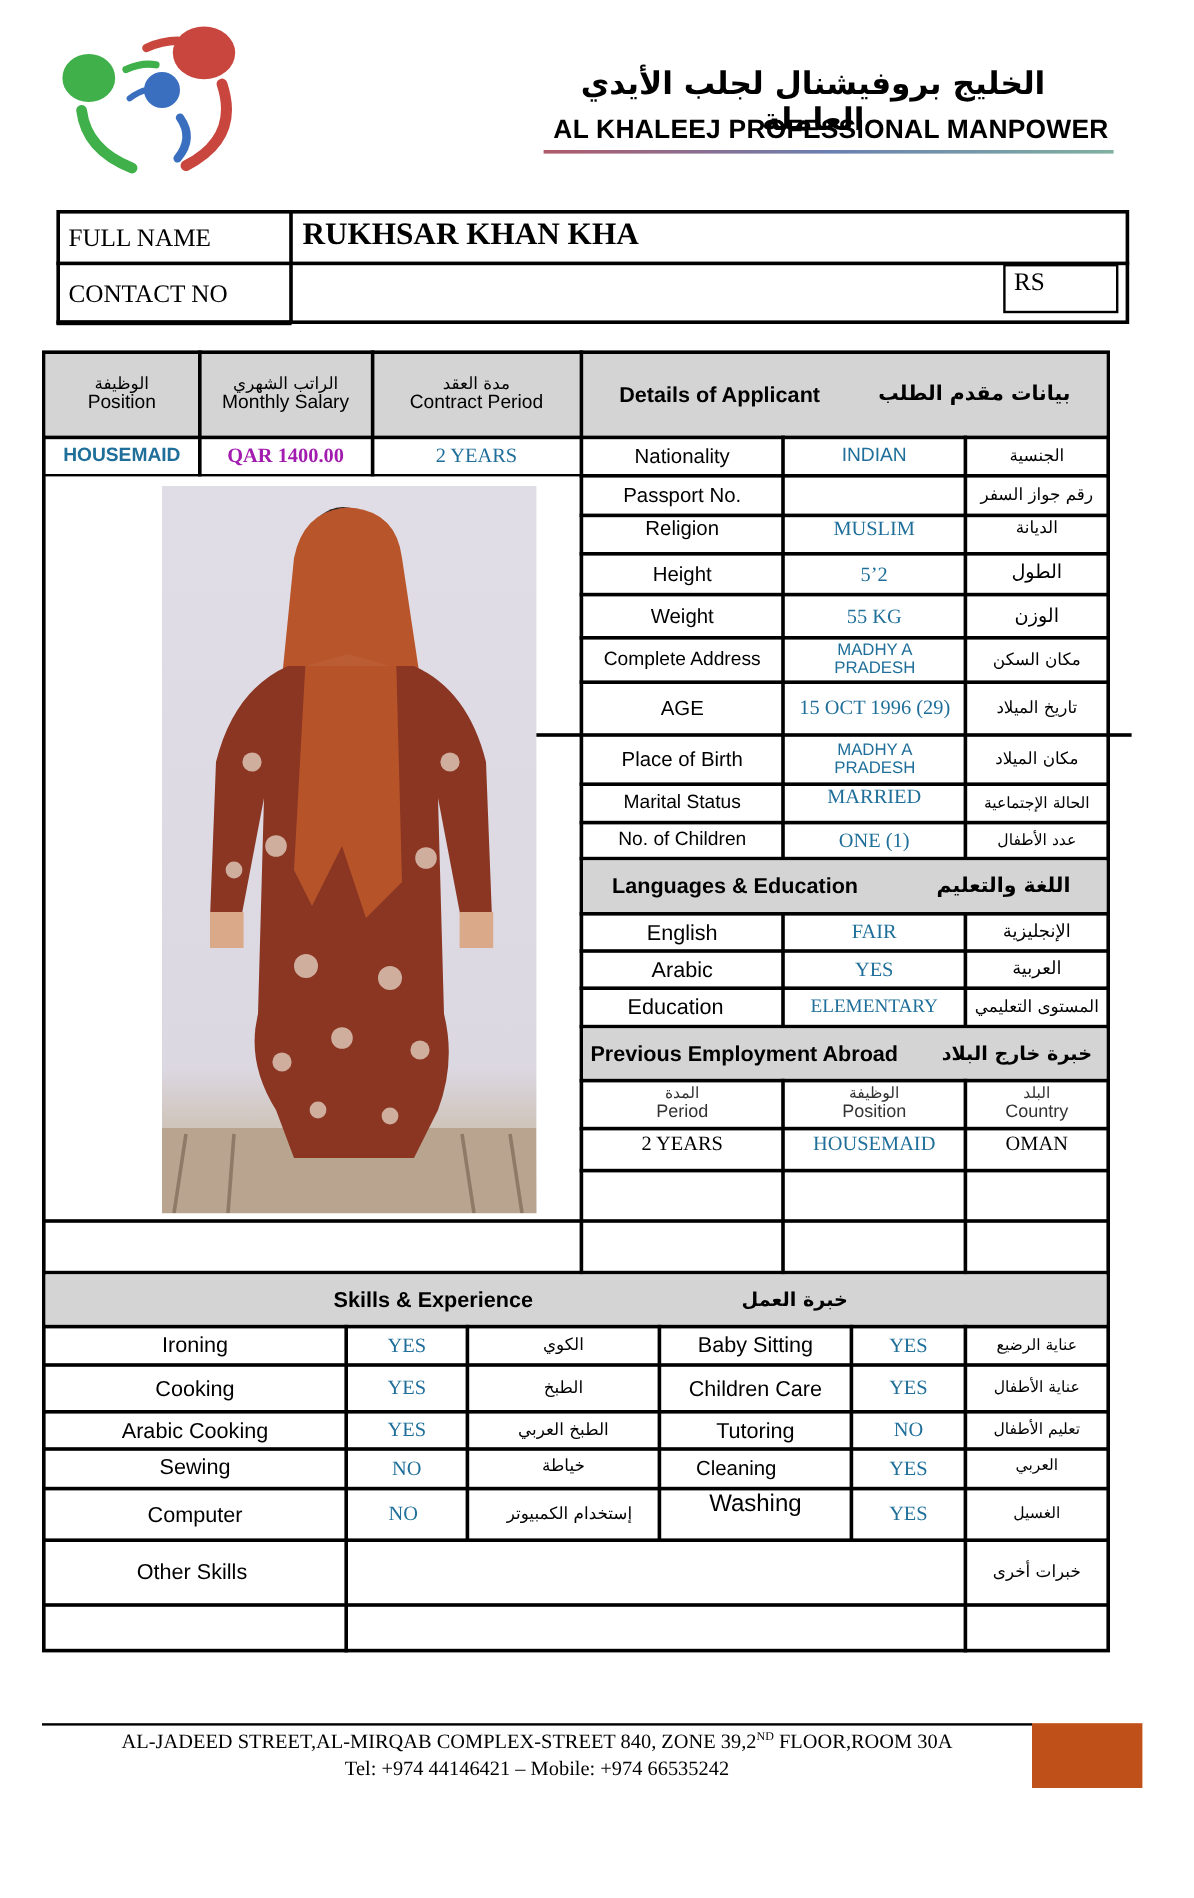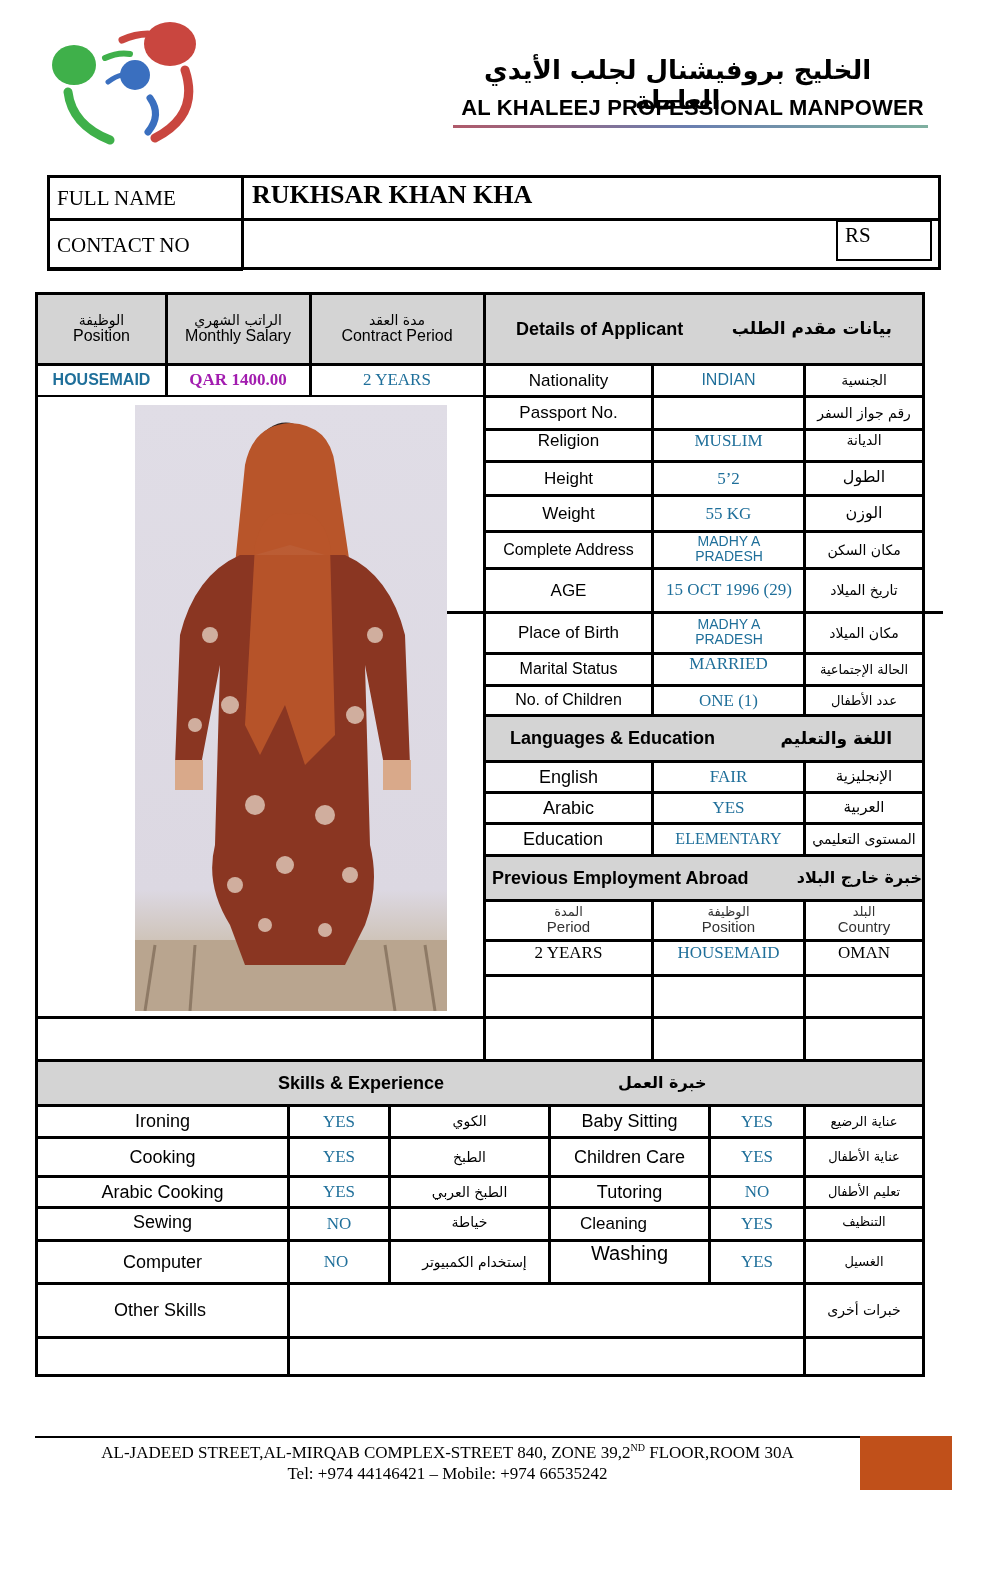--- a/index.html
+++ b/index.html
@@ -179,21 +179,21 @@
 <div class="cell" style="left:486px;top:763px;width:165px;height:28px;font-size:18px;">English</div>
 <div class="cell val" style="left:654px;top:763px;width:149px;height:28px;">FAIR</div>
 <div class="cell ar" style="left:806px;top:763px;width:116px;height:28px;font-size:15px;">الإنجليزية</div>
 <div class="cell" style="left:486px;top:794px;width:165px;height:28px;font-size:18px;">Arabic</div>
 <div class="cell val" style="left:654px;top:794px;width:149px;height:28px;">YES</div>
 <div class="cell ar" style="left:806px;top:794px;width:116px;height:28px;font-size:15px;">العربية</div>
 <div class="cell" style="left:486px;top:825px;width:154px;height:29px;font-size:18px;">Education</div>
 <div class="cell val" style="left:654px;top:825px;width:149px;height:29px;font-size:16px;">ELEMENTARY</div>
 <div class="cell ar" style="left:806px;top:825px;width:116px;height:29px;font-size:14px;">المستوى التعليمي</div>
 
-<div class="cell gray" style="left:486px;top:857px;width:436px;height:42px;justify-content:space-between;padding:0 0 0 6px;">
+<div class="cell gray" style="left:486px;top:857px;width:436px;height:42px;justify-content:space-between;padding:0 12px 0 6px;">
   <span style="font-weight:bold;font-size:18px;">Previous Employment Abroad</span>
   <span class="ar" style="font-weight:bold;font-size:16px;">خبرة خارج البلاد</span>
 </div>
 <div class="hl" style="left:483px;top:899px;width:442px;"></div>
 <div class="vl" style="left:651px;top:899px;height:163px;"></div>
 <div class="vl" style="left:803px;top:899px;height:163px;"></div>
 <div class="hl" style="left:483px;top:939px;width:442px;"></div>
 <div class="hl" style="left:483px;top:974px;width:442px;"></div>
 
 <div class="cell" style="left:486px;top:901px;width:165px;height:38px;flex-direction:column;color:#333;">
@@ -261,21 +261,21 @@
 <div class="cell" style="left:551px;top:1139px;width:157px;height:36px;font-size:18px;">Children Care</div>
 <div class="cell val" style="left:711px;top:1139px;width:92px;height:36px;">YES</div>
 <div class="cell ar" style="left:806px;top:1139px;width:116px;height:36px;font-size:13px;">عناية الأطفال</div>
 
 <div class="cell" style="left:551px;top:1178px;width:157px;height:28px;font-size:18px;">Tutoring</div>
 <div class="cell val" style="left:711px;top:1178px;width:92px;height:28px;">NO</div>
 <div class="cell ar" style="left:806px;top:1178px;width:116px;height:28px;font-size:13px;">تعليم الأطفال</div>
 
 <div class="cell" style="left:551px;top:1209px;width:125px;height:30px;font-size:17px;">Cleaning</div>
 <div class="cell val" style="left:711px;top:1209px;width:92px;height:30px;">YES</div>
-<div class="cell ar" style="left:806px;top:1209px;width:116px;height:26px;font-size:13px;">التنظيف</div>
+<div class="cell ar" style="left:806px;top:1209px;width:116px;height:26px;font-size:13px;">العربي</div>
 
 <div class="cell" style="left:551px;top:1242px;width:157px;height:23px;font-size:20px;">Washing</div>
 <div class="cell val" style="left:711px;top:1242px;width:92px;height:40px;">YES</div>
 <div class="cell ar" style="left:806px;top:1242px;width:116px;height:40px;font-size:13px;">الغسيل</div>
 
 <div class="cell" style="left:38px;top:1285px;width:244px;height:51px;font-size:18px;">Other Skills</div>
 <div class="cell" style="left:290px;top:1285px;width:513px;height:51px;font-size:16px;"></div>
 <div class="cell ar" style="left:806px;top:1285px;width:116px;height:51px;">خبرات أخرى</div>
 
 <div class="abs" style="left:35px;top:1436px;width:825px;height:2px;background:#000;"></div>

